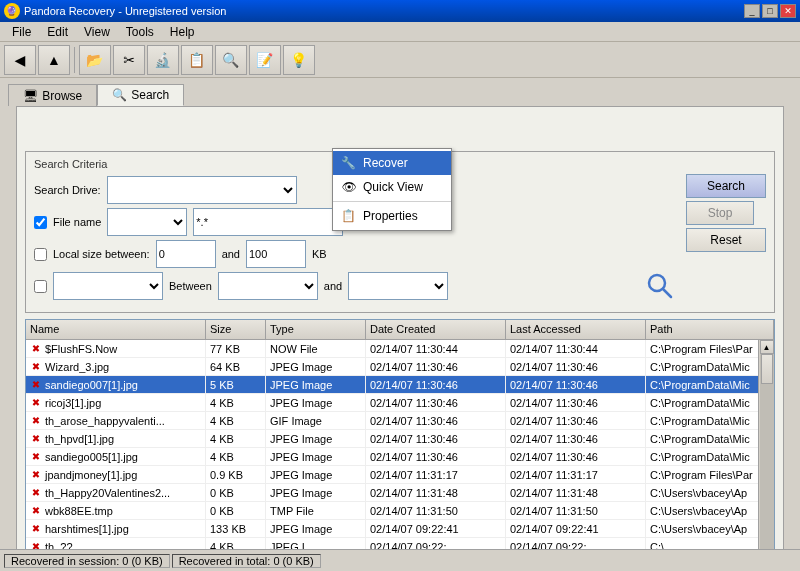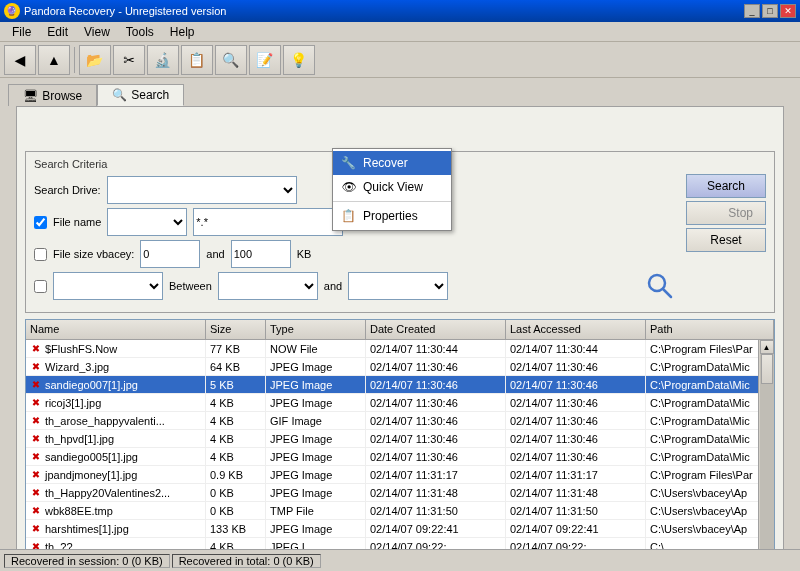--- a/index.html
+++ b/index.html
@@ -172,21 +172,21 @@
     }
     .btn-primary {
       background: linear-gradient(to bottom, #d0d8f0, #b0b8e0);
     }
 
     .btn-search {
       width: 80px;
       height: 24px;
       font-size: 12px;
     }
-    .btn-stop { width: 80px; height: 24px; font-size: 12px; color: #888; text-align: right; }
+    .btn-stop { width: 68px; height: 24px; font-size: 12px; color: #888; }
     .btn-reset { width: 80px; height: 24px; font-size: 12px; }
 
     .search-btns {
       position: absolute;
       right: 8px;
       top: 22px;
       display: flex;
       flex-direction: column;
       gap: 3px;
     }
@@ -450,21 +450,21 @@
         <select class="condition-select">
           <option>Like</option>
           <option>Equals</option>
           <option>Contains</option>
         </select>
         <input type="text" class="pattern-input" value="*.*" style="">
       </div>
 
       <div class="criteria-row">
         <input type="checkbox" style="">
-        <span class="criteria-label">File size vbacey:</span>
+        <span class="criteria-label">Local size between:</span>
         <input type="text" class="size-input" value="0" style="">
         <span class="criteria-label">and</span>
         <input type="text" class="size-input" value="100" style="">
         <span class="criteria-label">KB</span>
       </div>
 
       <div class="criteria-row">
         <input type="checkbox" style="">
         <select class="date-select">
           <option>Created</option>

